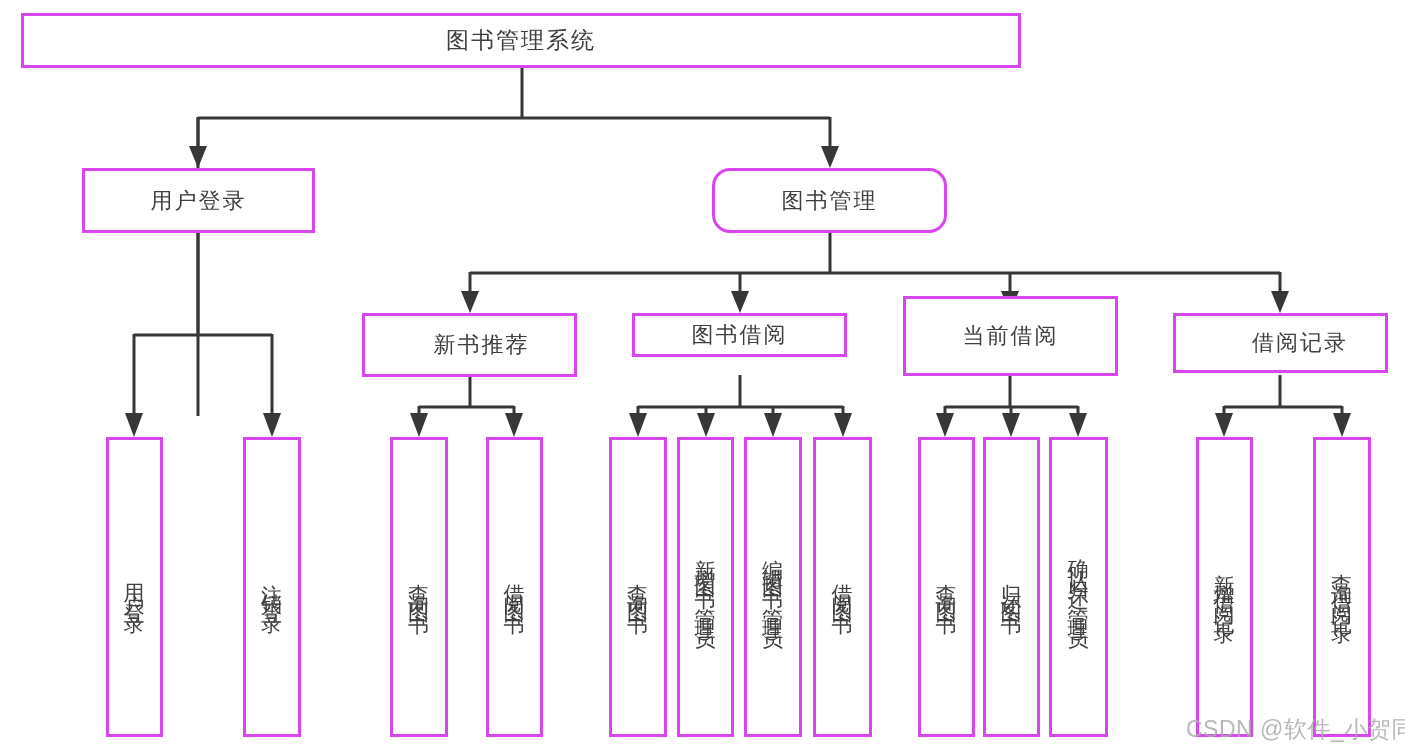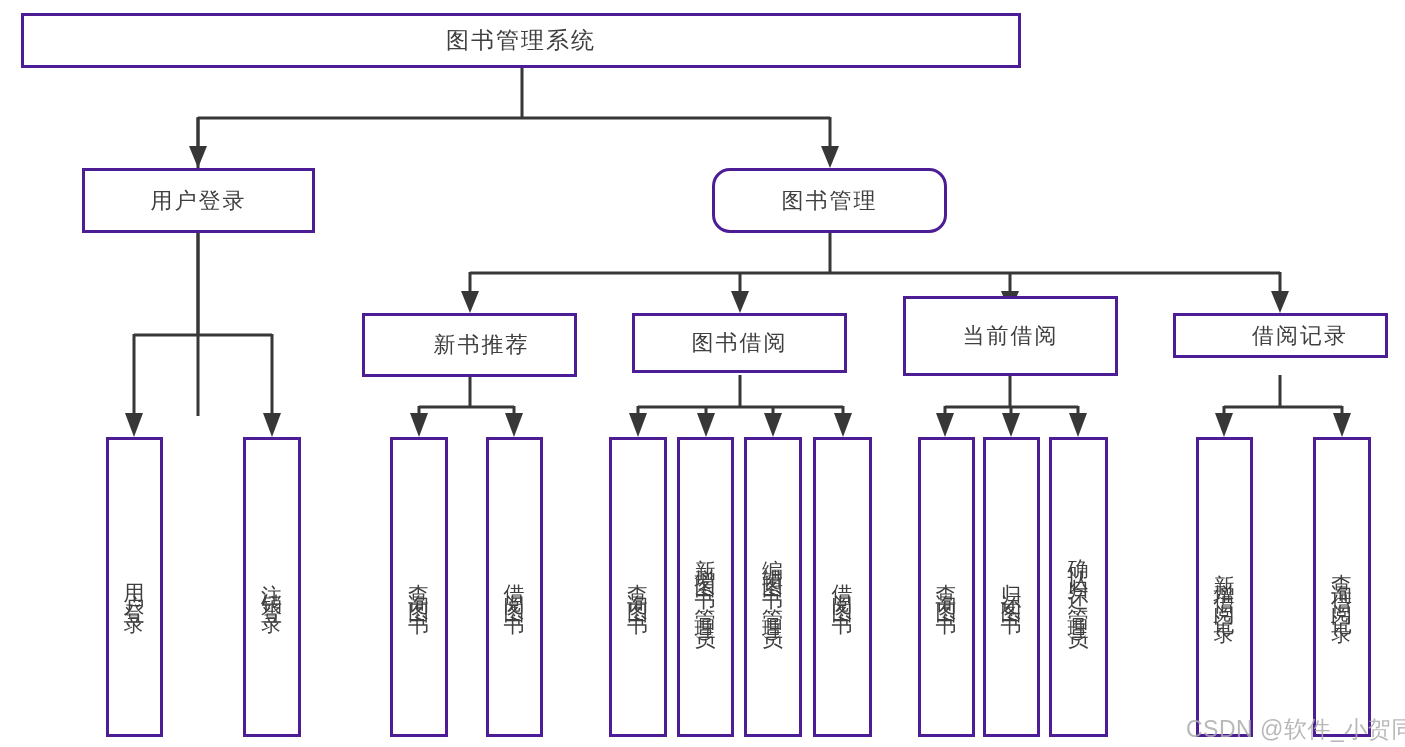--- a/index.html
+++ b/index.html
@@ -19,21 +19,21 @@
     position: absolute;
     left: 0;
     top: 0;
     width: 1405px;
     height: 747px;
     z-index: 1;
   }
   .node {
     position: absolute;
     box-sizing: border-box;
-    border: 3px solid #4c1d95;
+    border: 3px solid #d946ef;
     background: #ffffff;
     display: flex;
     align-items: center;
     justify-content: center;
     z-index: 2;
     color: #3f3f3f;
   }
   .node.h span {
     font-size: 22px;
     letter-spacing: 2px;
@@ -107,27 +107,27 @@
   <div class="node h" style="left:82px; top:168px; width:233px; height:65px;">
     <span>用户登录</span>
   </div>
   <div class="node h" style="left:712px; top:168px; width:235px; height:65px;border-radius:18px;">
     <span>图书管理</span>
   </div>
 
   <div class="node h" style="left:362px; top:313px; width:215px; height:64px;padding-left:24px;">
     <span>新书推荐</span>
   </div>
-  <div class="node h" style="left:632px; top:313px; width:215px; height:60px;">
+  <div class="node h" style="left:632px; top:313px; width:215px; height:44px;">
     <span>图书借阅</span>
   </div>
   <div class="node h" style="left:903px; top:296px; width:215px; height:80px;">
     <span>当前借阅</span>
   </div>
-  <div class="node h" style="left:1173px; top:313px; width:215px; height:45px;padding-left:39px;">
+  <div class="node h" style="left:1173px; top:313px; width:215px; height:60px;padding-left:39px;">
     <span>借阅记录</span>
   </div>
 
   <div class="node v" style="left:106px; top:437px; width:57px; height:300px;">
     <span>用户登录</span>
   </div>
   <div class="node v" style="left:243px; top:437px; width:58px; height:300px;">
     <span>注销登录</span>
   </div>
 

